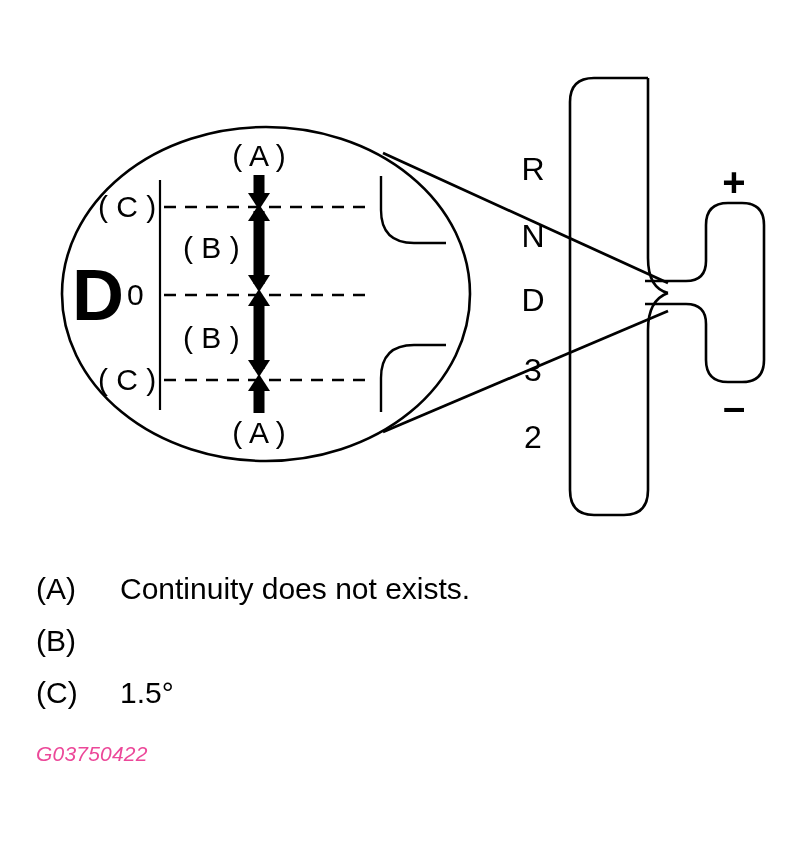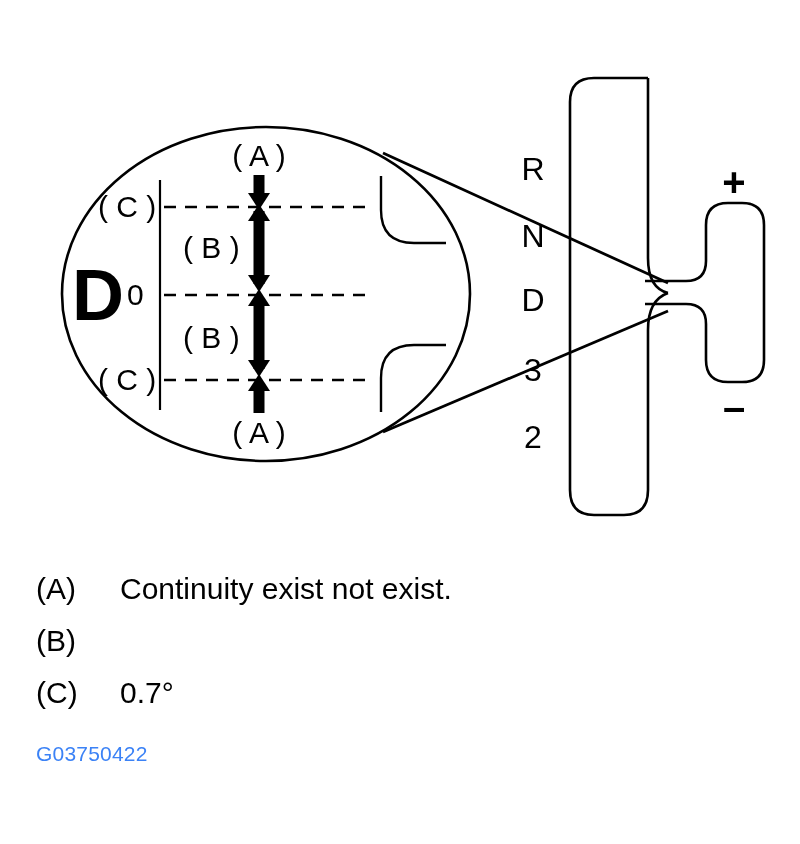--- a/index.html
+++ b/index.html
@@ -41,22 +41,23 @@
   }
   .legend-text {
     font-size: 30px;
     color: #000;
   }
   .ref-code {
     position: absolute;
     left: 36px;
     top: 742px;
     font-size: 21px;
-    color: #3b82f6;
+    color: #ec4899;
     letter-spacing: 0.2px;
+    font-style: italic;
   }
   svg text {
     font-family: "Liberation Sans", sans-serif;
     fill: #000;
   }
 </style>
 </head>
 <body>
 
 <div id="page">
@@ -152,26 +153,26 @@
     <text x="533" y="448" font-size="32" text-anchor="middle">2</text>
 
     <text x="734" y="196" font-size="40" font-weight="bold" text-anchor="middle">+</text>
     <text x="734" y="421" font-size="40" font-weight="bold" text-anchor="middle">–</text>
 
   </svg>
 
   <div class="legend">
     <div class="legend-row">
       <span class="legend-key">(A)</span>
-      <span class="legend-text">Continuity exist not exist.</span>
+      <span class="legend-text">Continuity does not exists.</span>
     </div>
     <div class="legend-row">
       <span class="legend-key">(B)</span>
     </div>
     <div class="legend-row">
       <span class="legend-key">(C)</span>
-      <span class="legend-text">0.7°</span>
+      <span class="legend-text">1.5°</span>
     </div>
   </div>
 
   <div class="ref-code">G03750422</div>
 
 </div>
 
 </body></html>

